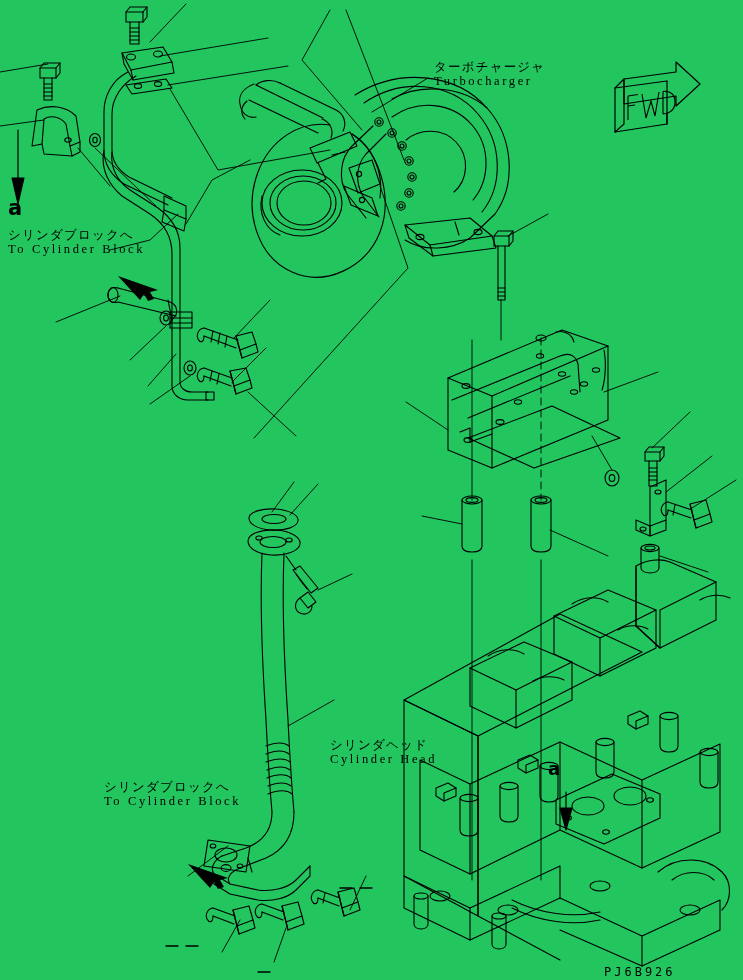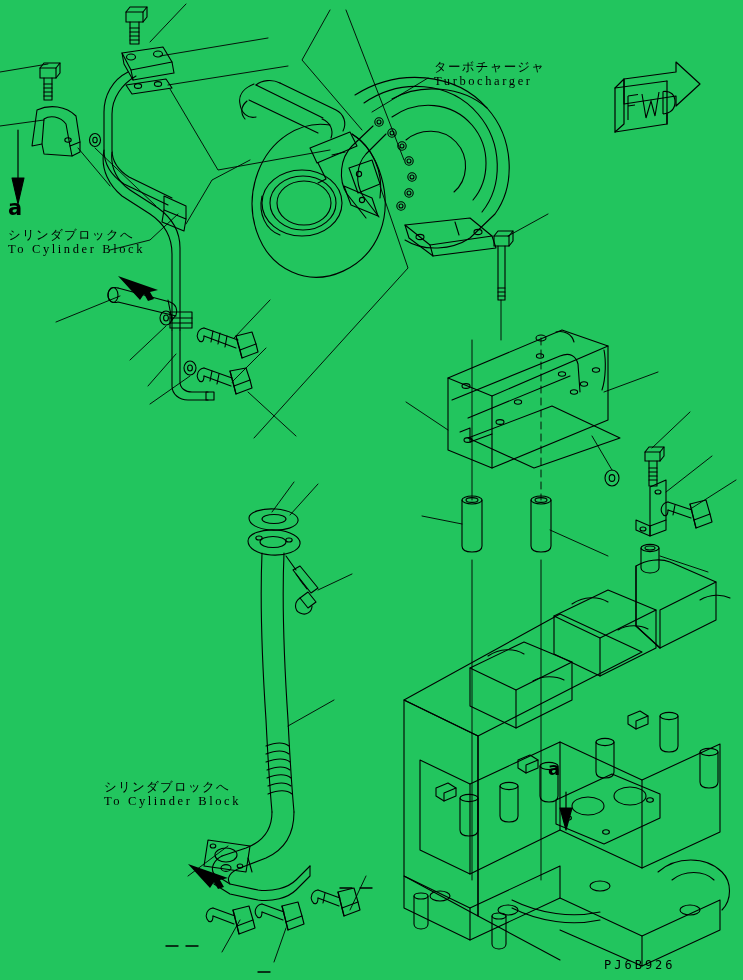--- a/index.html
+++ b/index.html
@@ -10,21 +10,21 @@
     color:#000;
   }
   #sheet{position:absolute;left:0;top:0;width:743px;height:980px;background:#22c55e;padding-left:35px;}
   svg.art{position:absolute;left:0;top:0;width:743px;height:980px;overflow:visible;}
   .lbl{position:absolute;white-space:nowrap;}
   .jp{font-size:12.5px;letter-spacing:1.2px;font-family:"DejaVu Sans",sans-serif;line-height:1.15;}
   .en{font-size:12.5px;letter-spacing:2.6px;font-family:Liberation Serif, serif;line-height:1.15;}
   .callout{font-size:21px;font-weight:700;font-family:"DejaVu Sans",sans-serif;}
   .callout-sm{font-size:18px;font-weight:700;font-family:"DejaVu Sans",sans-serif;}
   .code{position:absolute;font-size:12px;letter-spacing:3px;
-        font-family:"DejaVu Sans Mono","Liberation Mono",monospace;}
+        font-family:"DejaVu Sans Mono","Liberation Mono",monospace;margin-top:7px;}
   .fwdtxt{font-size:15px;font-weight:700;font-family:"DejaVu Sans",sans-serif;}
 </style>
 </head>
 <body>
 
 <div id="sheet">
 
   <svg class="art" viewBox="0 0 743 980">
     <g fill="none" stroke="#000" stroke-width="1.1" stroke-linejoin="round" stroke-linecap="round">
 
@@ -501,20 +501,24 @@
   <div class="lbl" style="left:8px;top:228px;">
     <div class="jp">シリンダブロックへ</div>
     <div class="en">To Cylinder Block</div>
   </div>
 
   <div class="lbl" style="left:104px;top:780px;">
     <div class="jp">シリンダブロックへ</div>
     <div class="en">To Cylinder Block</div>
   </div>
 
+  <div class="lbl" style="left:330px;top:738px;">
+    <div class="jp">シリンダヘッド</div>
+    <div class="en">Cylinder Head</div>
+  </div>
 
   <div class="lbl callout" style="left:8px;top:196px;">a</div>
   <div class="lbl callout-sm" style="left:548px;top:758px;">a</div>
 
   <div class="lbl fwdtxt" style="left:622px;top:89px;transform:rotate(9deg) skewY(4deg);letter-spacing:0px;color:transparent;">FWD</div>
 
   <svg class="art" viewBox="0 0 743 980">
     <g fill="none" stroke="#000" stroke-width="1.1">
 
       <path d="M628 96 L628 120 M628 96 L638 94.5 M628 106 L635 105"></path>

